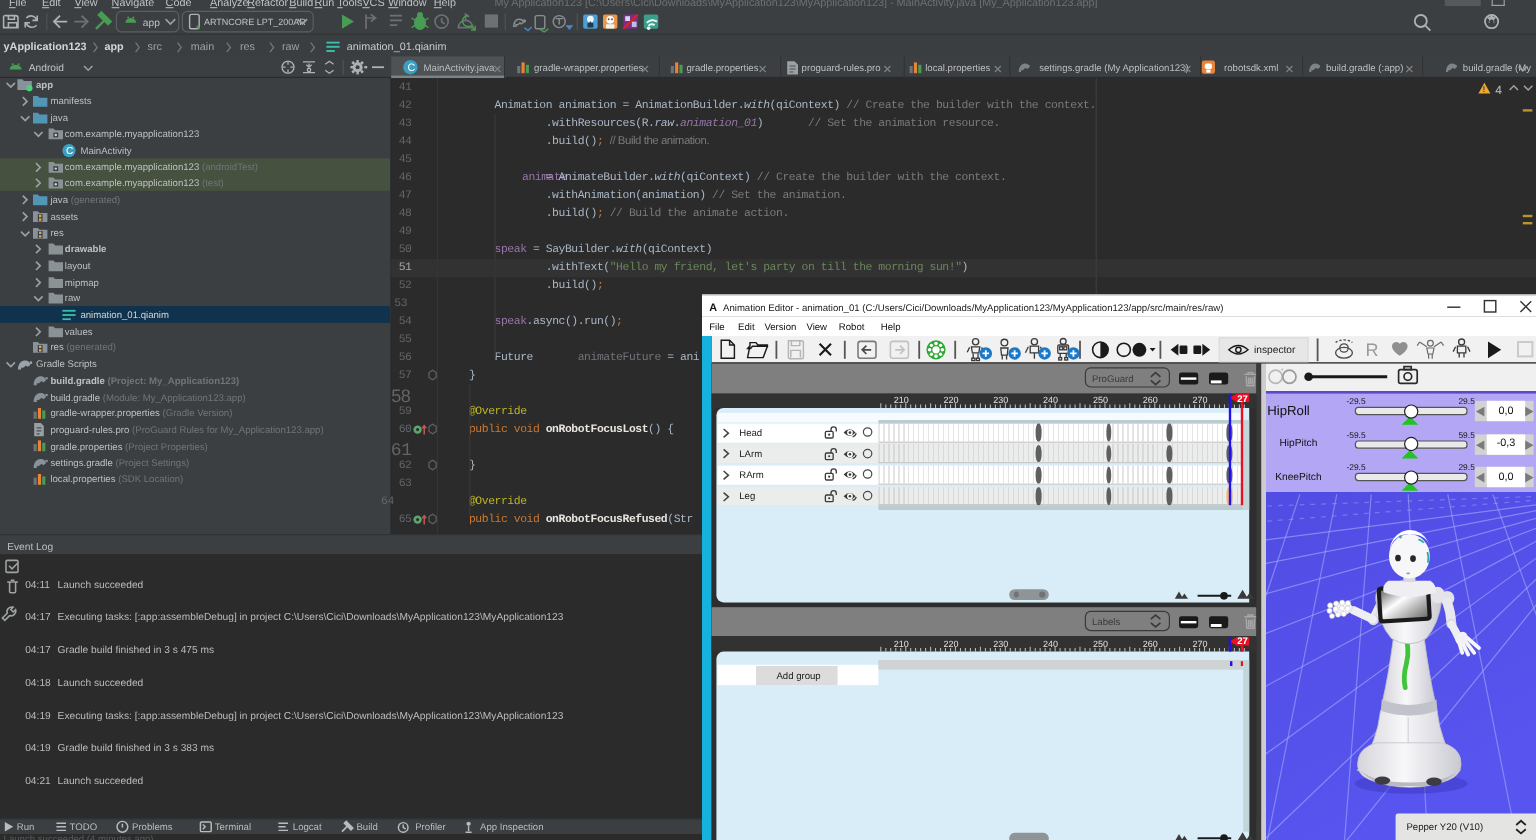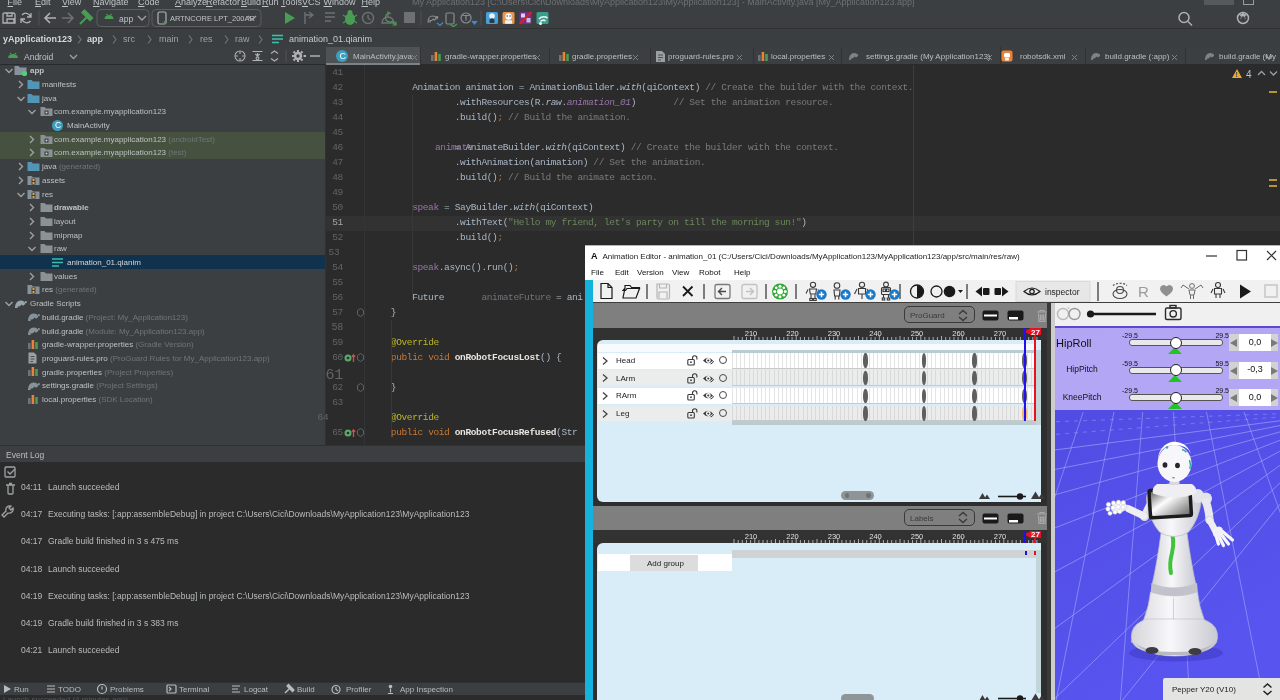--- a/index.html
+++ b/index.html
@@ -401,21 +401,21 @@
   </svg>
 <svg class="a" style="left:14px;top:297.59999999999997px" width="14" height="11">
     <path d="M1 10 c0-4.5 2.5-7.5 5.5-7.5 c3 0 4.8 1.8 4.8 3.6 l-2.2 1.6 l-1.6-1.2 c-1.2 1.8-3 2.4-4.2 1.8 c.6 1 .6 1.7 0 1.7 z" fill="#9aa5ab"></path>
     <circle cx="11.8" cy="4.2" r="1.1" fill="#9aa5ab"></circle>
   </svg>
 <span class="tx" style="left:30px;top:299.09999999999997px;font-size:8px;color:#bdc0c2;font-weight:normal">Gradle Scripts</span>
 <svg class="a" style="left:27px;top:311.3px" width="14" height="11">
     <path d="M1 10 c0-4.5 2.5-7.5 5.5-7.5 c3 0 4.8 1.8 4.8 3.6 l-2.2 1.6 l-1.6-1.2 c-1.2 1.8-3 2.4-4.2 1.8 c.6 1 .6 1.7 0 1.7 z" fill="#87929a"></path>
     <circle cx="11.8" cy="4.2" r="1.1" fill="#87929a"></circle>
   </svg>
-<span class="tx" style="left:42px;top:312.8px;font-size:8px;color:#bdc0c2;font-weight:normal">build.gradle <span style="color:#6f7678">(Project: My_Application123)</span></span>
+<span class="tx" style="left:42px;top:312.8px;font-size:8px;color:#bdc0c2;font-weight:bold">build.gradle <span style="color:#6f7678">(Project: My_Application123)</span></span>
 <svg class="a" style="left:27px;top:325.0px" width="14" height="11">
     <path d="M1 10 c0-4.5 2.5-7.5 5.5-7.5 c3 0 4.8 1.8 4.8 3.6 l-2.2 1.6 l-1.6-1.2 c-1.2 1.8-3 2.4-4.2 1.8 c.6 1 .6 1.7 0 1.7 z" fill="#87929a"></path>
     <circle cx="11.8" cy="4.2" r="1.1" fill="#87929a"></circle>
   </svg>
 <span class="tx" style="left:42px;top:326.5px;font-size:8px;color:#bdc0c2;font-weight:normal">build.gradle <span style="color:#6f7678">(Module: My_Application123.app)</span></span>
 <svg class="a" style="left:27px;top:338.7px" width="12" height="11">
     <rect x="1" y="4" width="2.6" height="6" fill="#6f7577"></rect>
     <rect x="4.6" y="1" width="2.6" height="9" fill="#e8833a"></rect>
     <rect x="8.2" y="3" width="2.6" height="7" fill="#499c54"></rect>
   </svg>
@@ -456,41 +456,41 @@
 <div class="tx" style="left:325px;top:172px;width:18px;text-align:right;font-family:'Liberation Mono',monospace;font-size:9.5px;color:#616568;letter-spacing:-0.3px">48</div>
 <div class="tx" style="left:325px;top:187px;width:18px;text-align:right;font-family:'Liberation Mono',monospace;font-size:9.5px;color:#616568;letter-spacing:-0.3px">49</div>
 <div class="tx" style="left:325px;top:202px;width:18px;text-align:right;font-family:'Liberation Mono',monospace;font-size:9.5px;color:#616568;letter-spacing:-0.3px">50</div>
 <div class="tx" style="left:325px;top:217px;width:18px;text-align:right;font-family:'Liberation Mono',monospace;font-size:9.5px;color:#a1a6a8;letter-spacing:-0.3px">51</div>
 <div class="tx" style="left:325px;top:232px;width:18px;text-align:right;font-family:'Liberation Mono',monospace;font-size:9.5px;color:#616568;letter-spacing:-0.3px">52</div>
 <div class="tx" style="left:325px;top:247px;width:18px;text-align:center;font-family:'Liberation Mono',monospace;font-size:9.5px;color:#616568;letter-spacing:-0.3px">53</div>
 <div class="tx" style="left:325px;top:262px;width:18px;text-align:right;font-family:'Liberation Mono',monospace;font-size:9.5px;color:#616568;letter-spacing:-0.3px">54</div>
 <div class="tx" style="left:325px;top:277px;width:18px;text-align:right;font-family:'Liberation Mono',monospace;font-size:9.5px;color:#616568;letter-spacing:-0.3px">55</div>
 <div class="tx" style="left:325px;top:292px;width:18px;text-align:right;font-family:'Liberation Mono',monospace;font-size:9.5px;color:#616568;letter-spacing:-0.3px">56</div>
 <div class="tx" style="left:325px;top:307px;width:18px;text-align:right;font-family:'Liberation Mono',monospace;font-size:9.5px;color:#616568;letter-spacing:-0.3px">57</div>
-<div class="tx" style="left:325px;top:322px;width:18px;text-align:right;font-family:Liberation Mono, monospace;font-size:10px;color:#616568;letter-spacing:-0.3px">58</div>
+<div class="tx" style="left:325px;top:322px;width:18px;text-align:center;font-family:Liberation Sans, sans-serif;font-size:15px;color:#616568;letter-spacing:-0.3px">58</div>
 <div class="tx" style="left:325px;top:337px;width:18px;text-align:right;font-family:'Liberation Mono',monospace;font-size:9.5px;color:#616568;letter-spacing:-0.3px">59</div>
 <div class="tx" style="left:325px;top:352px;width:18px;text-align:right;font-family:'Liberation Mono',monospace;font-size:9.5px;color:#616568;letter-spacing:-0.3px">60</div>
 <div class="tx" style="left:325px;top:367px;width:18px;text-align:right;font-family:'Liberation Mono',monospace;font-size:15px;color:#616568;letter-spacing:-0.3px">61</div>
 <div class="tx" style="left:325px;top:382px;width:18px;text-align:right;font-family:'Liberation Mono',monospace;font-size:9.5px;color:#616568;letter-spacing:-0.3px">62</div>
 <div class="tx" style="left:325px;top:397px;width:18px;text-align:right;font-family:'Liberation Mono',monospace;font-size:9.5px;color:#616568;letter-spacing:-0.3px">63</div>
 <div class="tx" style="left:314px;top:412px;width:18px;text-align:center;font-family:'Liberation Mono',monospace;font-size:9.5px;color:#616568;letter-spacing:-0.3px">64</div>
 <div class="tx" style="left:325px;top:427px;width:18px;text-align:right;font-family:'Liberation Mono',monospace;font-size:9.5px;color:#616568;letter-spacing:-0.3px">65</div>
 <span class="tx" style="left:412.14px;top:81.5px;font-family:'Liberation Mono',monospace;font-size:9.5px;letter-spacing:-0.37px;color:#a9b7c6;">Animation animation = AnimationBuilder.</span>
 <span class="tx" style="left:620.01px;top:81.5px;font-family:'Liberation Mono',monospace;font-size:9.5px;letter-spacing:-0.37px;color:#a9b7c6;font-style:italic;">with</span>
 <span class="tx" style="left:641.3299999999999px;top:81.5px;font-family:'Liberation Mono',monospace;font-size:9.5px;letter-spacing:-0.37px;color:#a9b7c6;">(qiContext) </span>
 <span class="tx" style="left:705.29px;top:81.5px;font-family:'Liberation Mono',monospace;font-size:9.5px;letter-spacing:-0.37px;color:#7a7a7a;">// Create the builder with the context.</span>
 <span class="tx" style="left:454.78px;top:96.5px;font-family:'Liberation Mono',monospace;font-size:9.5px;letter-spacing:-0.37px;color:#a9b7c6;">.withResources(R.</span>
 <span class="tx" style="left:545.39px;top:96.5px;font-family:'Liberation Mono',monospace;font-size:9.5px;letter-spacing:-0.37px;color:#a9b7c6;font-style:italic;">raw</span>
 <span class="tx" style="left:561.38px;top:96.5px;font-family:'Liberation Mono',monospace;font-size:9.5px;letter-spacing:-0.37px;color:#a9b7c6;">.</span>
 <span class="tx" style="left:566.71px;top:96.5px;font-family:'Liberation Mono',monospace;font-size:9.5px;letter-spacing:-0.37px;color:#9876aa;font-style:italic;">animation_01</span>
 <span class="tx" style="left:630.6700000000001px;top:96.5px;font-family:'Liberation Mono',monospace;font-size:9.5px;letter-spacing:-0.37px;color:#a9b7c6;">) </span>
 <span class="tx" style="left:641.3299999999999px;top:96.5px;font-family:'Liberation Mono',monospace;font-size:9.5px;letter-spacing:-0.37px;color:#7a7a7a;margin-left:32px;">// Set the animation resource.</span>
 <span class="tx" style="left:454.78px;top:111.5px;font-family:'Liberation Mono',monospace;font-size:9.5px;letter-spacing:-0.37px;color:#a9b7c6;">.build()</span>
 <span class="tx" style="left:497.42px;top:111.5px;font-family:'Liberation Mono',monospace;font-size:9.5px;letter-spacing:-0.37px;color:#cc7832;">;</span>
-<span class="tx" style="left:508.08000000000004px;top:111.5px;font-family:Liberation Mono, monospace;font-size:9.5px;letter-spacing:-0.37px;color:#7a7a7a;">// Build the animation.</span>
+<span class="tx" style="left:508.08000000000004px;top:111.5px;font-family:Liberation Sans, sans-serif;font-size:9.5px;letter-spacing:-0.37px;color:#7a7a7a;">// Build the animation.</span>
 <span class="tx" style="left:435px;top:141.5px;font-family:'Liberation Mono',monospace;font-size:9.5px;letter-spacing:-0.37px;color:#9876aa;">animate</span>
 <span class="tx" style="left:449.45px;top:141.5px;font-family:'Liberation Mono',monospace;font-size:9.5px;letter-spacing:-0.37px;color:#a9b7c6;"> = AnimateBuilder.</span>
 <span class="tx" style="left:545.39px;top:141.5px;font-family:'Liberation Mono',monospace;font-size:9.5px;letter-spacing:-0.37px;color:#a9b7c6;font-style:italic;">with</span>
 <span class="tx" style="left:566.71px;top:141.5px;font-family:'Liberation Mono',monospace;font-size:9.5px;letter-spacing:-0.37px;color:#a9b7c6;">(qiContext) </span>
 <span class="tx" style="left:630.6700000000001px;top:141.5px;font-family:'Liberation Mono',monospace;font-size:9.5px;letter-spacing:-0.37px;color:#7a7a7a;">// Create the builder with the context.</span>
 <span class="tx" style="left:454.78px;top:156.5px;font-family:'Liberation Mono',monospace;font-size:9.5px;letter-spacing:-0.37px;color:#a9b7c6;">.withAnimation(animation) </span>
 <span class="tx" style="left:593.36px;top:156.5px;font-family:'Liberation Mono',monospace;font-size:9.5px;letter-spacing:-0.37px;color:#7a7a7a;">// Set the animation.</span>
 <span class="tx" style="left:454.78px;top:171.5px;font-family:'Liberation Mono',monospace;font-size:9.5px;letter-spacing:-0.37px;color:#a9b7c6;">.build()</span>
 <span class="tx" style="left:497.42px;top:171.5px;font-family:'Liberation Mono',monospace;font-size:9.5px;letter-spacing:-0.37px;color:#cc7832;">;</span>
 <span class="tx" style="left:508.08000000000004px;top:171.5px;font-family:'Liberation Mono',monospace;font-size:9.5px;letter-spacing:-0.37px;color:#7a7a7a;">// Build the animate action.</span>

